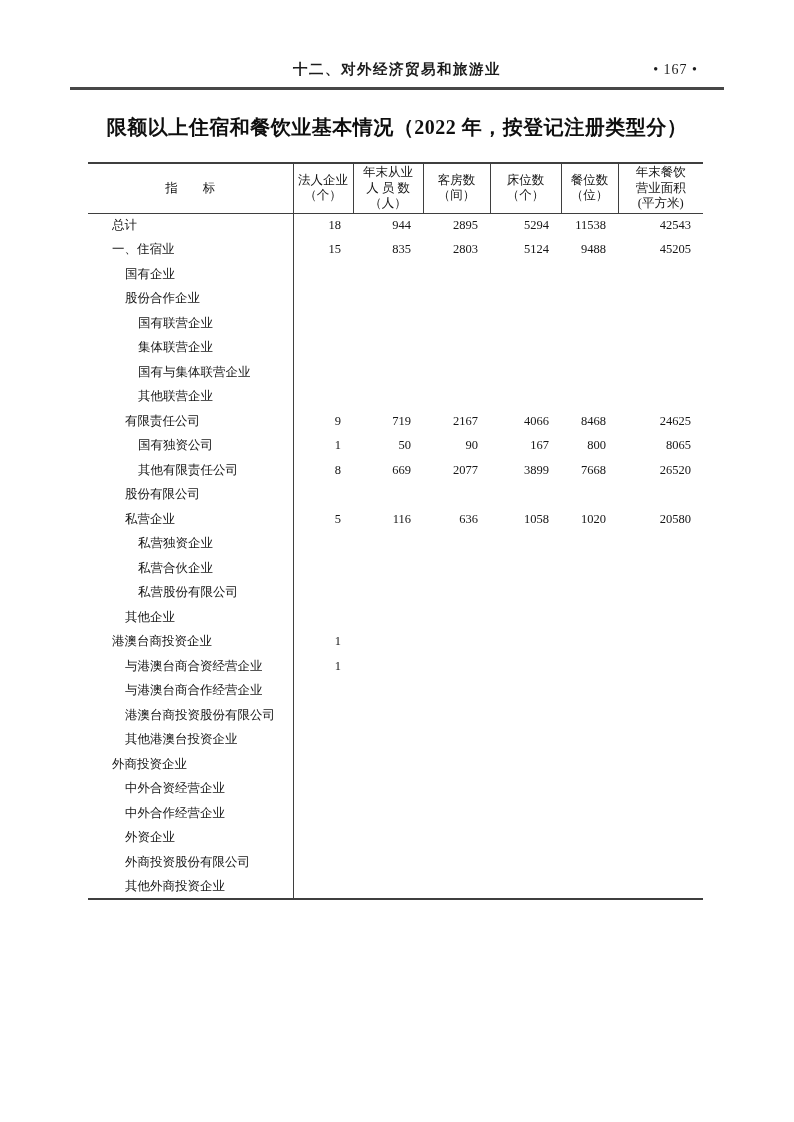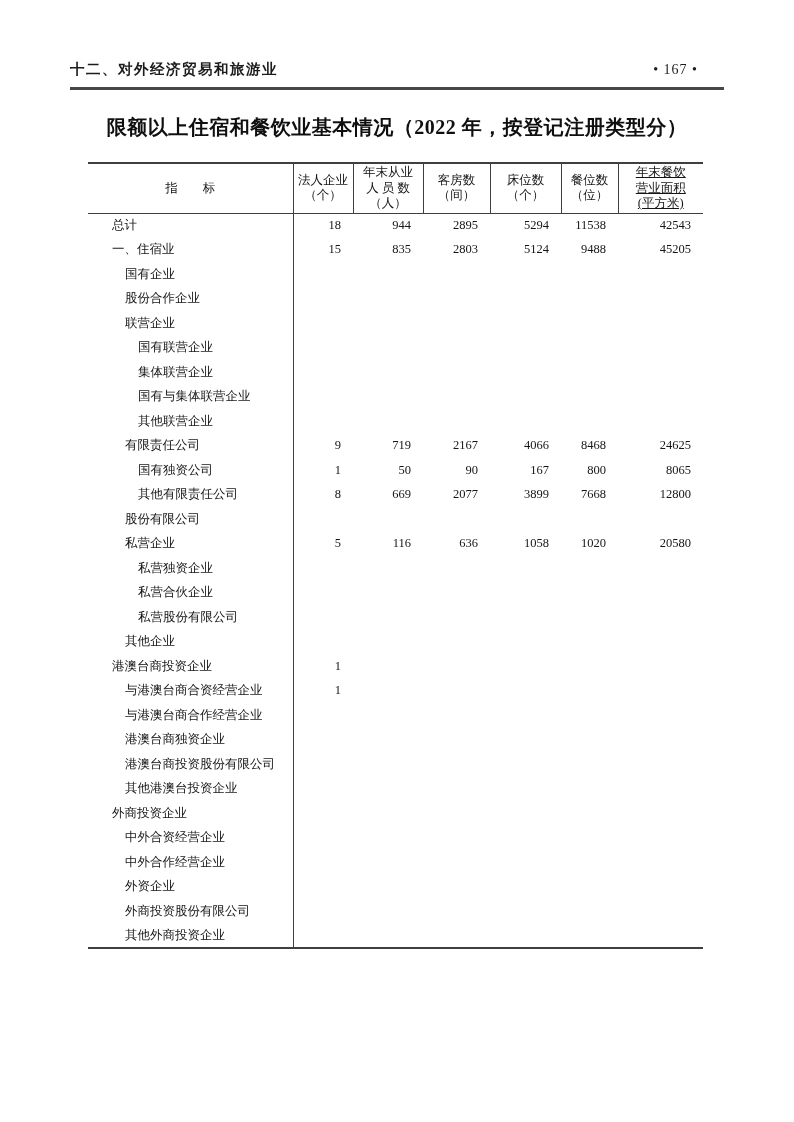--- a/index.html
+++ b/index.html
@@ -5,21 +5,21 @@
   html,body { margin:0; padding:0; background:#e8e8e8; }
   .page {
     position:relative; width:794px; height:1122px; margin:0 auto;
     background:#ffffff; color:#111;
     font-family:"Liberation Serif", serif;
     overflow:hidden;
   }
   
   .running-head { position:absolute; top:58px; left:70px; width:654px; height:24px; }
   .section-title {
-    position:absolute; left:0; right:0; top:2px; text-align:left;
+    position:absolute; left:0; right:0; top:2px; text-align:center;
     font-family:"Liberation Sans", sans-serif; font-weight:bold;
     font-size:14.5px; letter-spacing:1.5px; color:#1c1c1c;
   }
   .page-number {
     position:absolute; right:26px; top:4px;
     font-size:14px; letter-spacing:1px; color:#1c1c1c;
   }
   .head-rule {
     position:absolute; top:87px; left:70px; width:654px; height:2.5px;
     background:#474747;
@@ -36,21 +36,21 @@
     border-collapse:collapse; table-layout:fixed;
     border-top:2px solid #3f3f3f; border-bottom:2px solid #3f3f3f;
     font-size:12.5px; color:#161616;
   }
   thead tr { height:50px; }
   thead th {
     font-weight:normal; text-align:center; vertical-align:middle;
     border-bottom:1px solid #3f3f3f; border-right:1px solid #3f3f3f;
     padding:0; line-height:15.5px;
   }
-  thead th:last-child { border-right:none;text-decoration:underline; }
+  thead th:last-child { border-right:none; }
   tbody tr { height:24.5px; }
   tbody td { padding:0; vertical-align:middle; }
   tbody td.indicator { border-right:1px solid #3f3f3f; text-align:left; white-space:nowrap; }
   tbody td.indent-0 { padding-left:24px; }
   tbody td.indent-1 { padding-left:37px; }
   tbody td.indent-2 { padding-left:50px; }
   tbody td.value { text-align:right; padding-right:12px; font-family:"Liberation Serif", serif; }
 </style>
 </head>
 <body>
@@ -140,29 +140,20 @@
         <tr>
           <td class="indicator indent-1">股份合作企业</td>
           <td class="value"></td>
           <td class="value"></td>
           <td class="value"></td>
           <td class="value"></td>
           <td class="value"></td>
           <td class="value"></td>
         </tr>
         <tr>
-          <td class="indicator indent-1">联营企业</td>
-          <td class="value"></td>
-          <td class="value"></td>
-          <td class="value"></td>
-          <td class="value"></td>
-          <td class="value"></td>
-          <td class="value"></td>
-        </tr>
-        <tr>
           <td class="indicator indent-2">国有联营企业</td>
           <td class="value"></td>
           <td class="value"></td>
           <td class="value"></td>
           <td class="value"></td>
           <td class="value"></td>
           <td class="value"></td>
         </tr>
         <tr>
           <td class="indicator indent-2">集体联营企业</td>
@@ -209,21 +200,21 @@
           <td class="value">800</td>
           <td class="value">8065</td>
         </tr>
         <tr>
           <td class="indicator indent-2">其他有限责任公司</td>
           <td class="value">8</td>
           <td class="value">669</td>
           <td class="value">2077</td>
           <td class="value">3899</td>
           <td class="value">7668</td>
-          <td class="value">12800</td>
+          <td class="value">26520</td>
         </tr>
         <tr>
           <td class="indicator indent-1">股份有限公司</td>
           <td class="value"></td>
           <td class="value"></td>
           <td class="value"></td>
           <td class="value"></td>
           <td class="value"></td>
           <td class="value"></td>
         </tr>
@@ -293,29 +284,20 @@
         <tr>
           <td class="indicator indent-1">与港澳台商合作经营企业</td>
           <td class="value"></td>
           <td class="value"></td>
           <td class="value"></td>
           <td class="value"></td>
           <td class="value"></td>
           <td class="value"></td>
         </tr>
         <tr>
-          <td class="indicator indent-1">港澳台商独资企业</td>
-          <td class="value"></td>
-          <td class="value"></td>
-          <td class="value"></td>
-          <td class="value"></td>
-          <td class="value"></td>
-          <td class="value"></td>
-        </tr>
-        <tr>
           <td class="indicator indent-1">港澳台商投资股份有限公司</td>
           <td class="value"></td>
           <td class="value"></td>
           <td class="value"></td>
           <td class="value"></td>
           <td class="value"></td>
           <td class="value"></td>
         </tr>
         <tr>
           <td class="indicator indent-1">其他港澳台投资企业</td>

